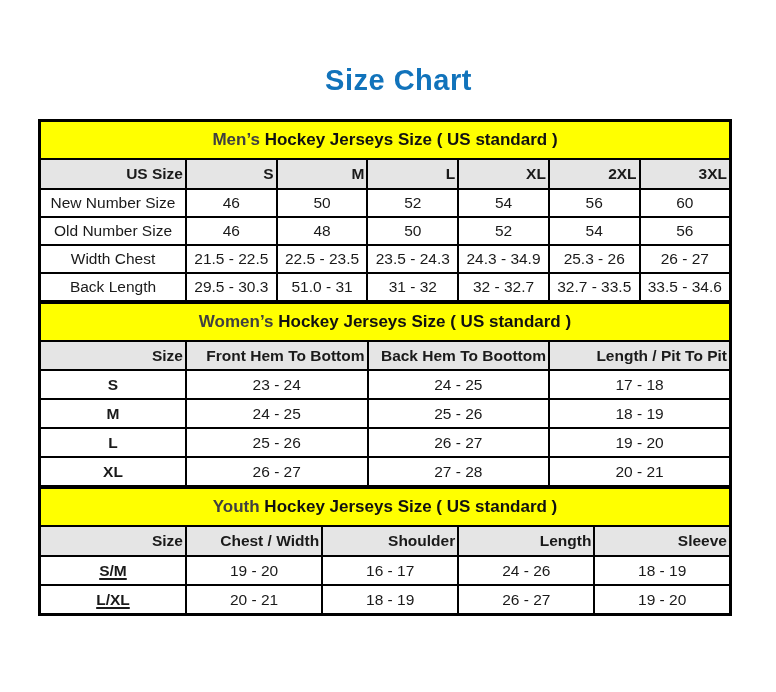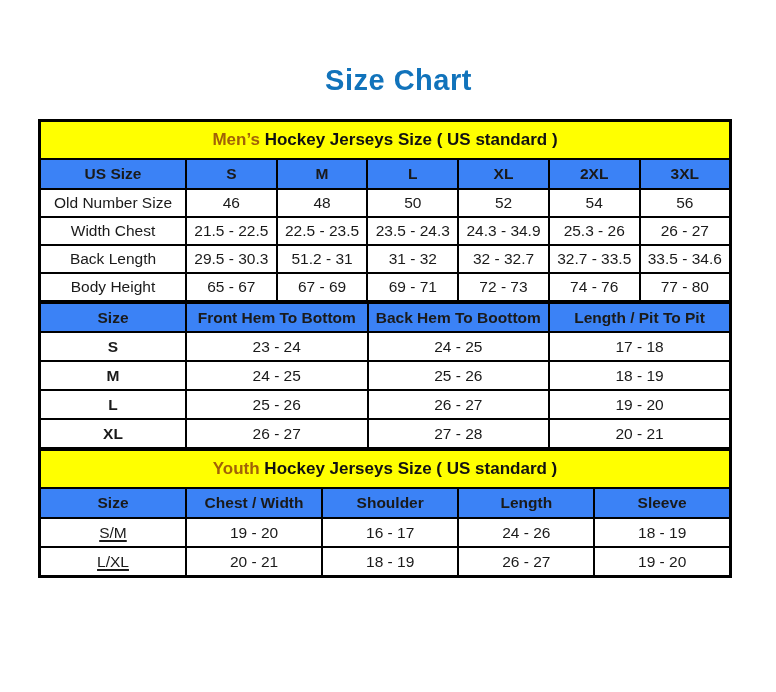--- a/index.html
+++ b/index.html
@@ -45,32 +45,33 @@
     overflow: hidden;
     white-space: nowrap;
   }
   tr.band th {
     background: #ffff00;
     height: 36px;
     font-size: 17px;
     font-weight: bold;
     color: #111;
   }
-  .hl { color: #a16207; }
+  .hl { color: #404040; }
   tr.head th {
     height: 28px;
     font-weight: bold;
-    background: #3b82f6;
+    background: #e5e5e5;
+    text-align: right;
   }
   td { height: 26px; font-weight: normal; background: #ffffff; }
   .t-women td, .t-women tr.head th { height: 27px; }
   .t-youth td { height: 27px; }
   td.rowlabel-bold { font-weight: bold; }
   td.rowlabel-underline {
-    font-weight: normal;
+    font-weight: bold;
     text-decoration: underline;
     text-decoration-thickness: 1.5px;
     text-underline-offset: 2px;
   }
   .sq {
     text-decoration-style: wavy;
     text-decoration-color: #d03030;
     text-decoration-thickness: 1px;
     text-underline-offset: 4px;
   }
@@ -101,66 +102,69 @@
         <th>S</th>
         <th>M</th>
         <th>L</th>
         <th>XL</th>
         <th>2XL</th>
         <th>3XL</th>
       </tr>
     </thead>
     <tbody>
       <tr>
+        <td class="rowlabel">New Number Size</td>
+        <td>46</td>
+        <td>50</td>
+        <td>52</td>
+        <td>54</td>
+        <td>56</td>
+        <td>60</td>
+      </tr>
+      <tr>
         <td class="rowlabel">Old Number Size</td>
         <td>46</td>
         <td>48</td>
         <td>50</td>
         <td>52</td>
         <td>54</td>
         <td>56</td>
       </tr>
       <tr>
         <td class="rowlabel">Width Chest</td>
         <td>21.5 - 22.5</td>
         <td>22.5 - 23.5</td>
         <td>23.5 - 24.3</td>
         <td>24.3 - 34.9</td>
         <td>25.3 - 26</td>
         <td>26 - 27</td>
       </tr>
       <tr>
         <td class="rowlabel">Back Length</td>
         <td>29.5 - 30.3</td>
-        <td>51.2 - 31</td>
+        <td>51.0 - 31</td>
         <td>31 - 32</td>
         <td>32 - 32.7</td>
         <td>32.7 - 33.5</td>
         <td>33.5 - 34.6</td>
-      </tr>
-      <tr>
-        <td class="rowlabel">Body Height</td>
-        <td>65 - 67</td>
-        <td>67 - 69</td>
-        <td>69 - 71</td>
-        <td>72 - 73</td>
-        <td>74 - 76</td>
-        <td>77 - 80</td>
       </tr>
     </tbody>
   </table>
 
   <table class="t-women">
     <colgroup>
       <col style="width:21.2%">
         <col style="width:26.27%">
         <col style="width:26.27%">
         <col style="width:26.26%">
     </colgroup>
     <thead>
+      <tr class="band">
+        <th colspan="4"><span class="hl">Women’s</span> <span>Hockey Jerseys Size ( US standard )</span></th>
+      </tr>
       <tr class="head">
         <th>Size</th>
         <th>Front Hem To Bottom</th>
         <th><span>Back Hem To</span> <span class="sq">Boottom</span></th>
         <th>Length / Pit To Pit</th>
       </tr>
     </thead>
     <tbody>
       <tr>
         <td class="rowlabel-bold">S</td>

